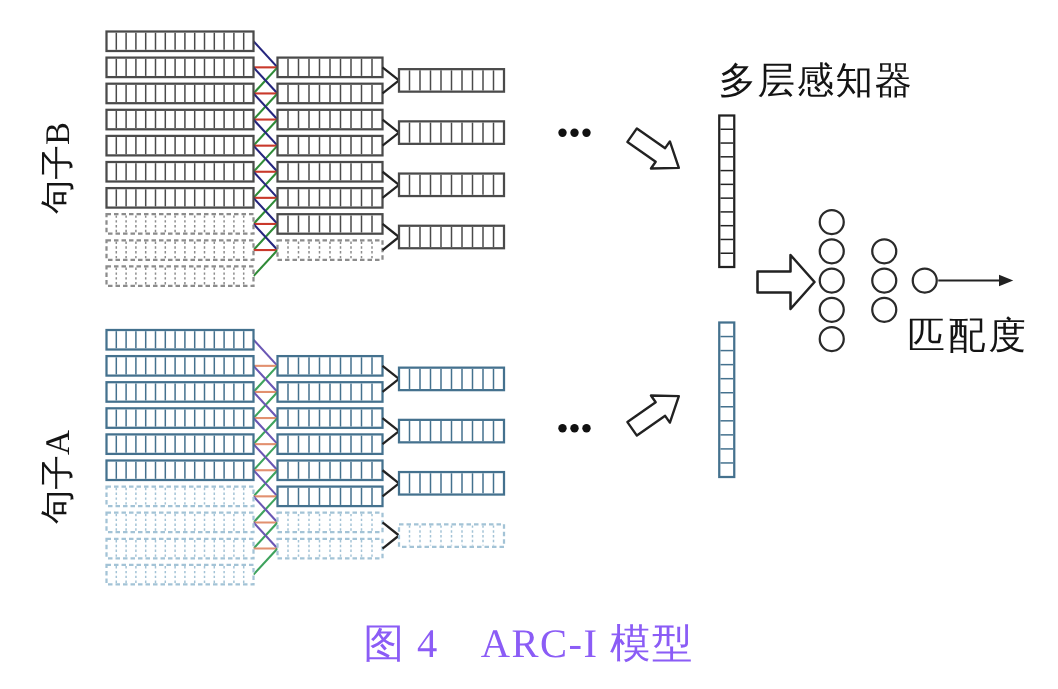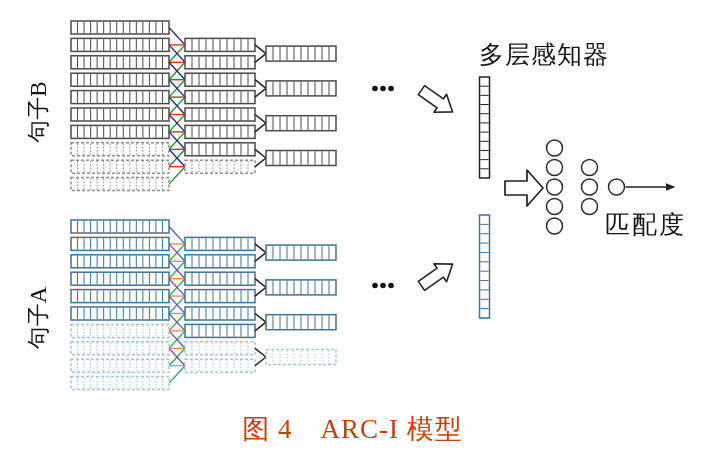--- a/index.html
+++ b/index.html
@@ -6,21 +6,21 @@
   #stage{position:relative;width:705px;height:459px;background:#ffffff;overflow:hidden;
          font-family:"Liberation Serif","DejaVu Serif",serif;}
   #diagram{position:absolute;left:0;top:0;}
   .lbl{position:absolute;color:#141414;white-space:nowrap;line-height:1.05;}
   #mlp-label{left:479px;top:42px;font-size:25px;letter-spacing:1px;}
   #match-label{left:605px;top:212px;font-size:25px;letter-spacing:2px;}
   .rot{transform:rotate(-90deg);text-align:center;}
   #sb-label{left:0px;top:99px;width:80px;height:26px;font-size:23px;}
   #sa-label{left:0px;top:305px;width:80px;height:26px;font-size:23px;}
   #caption{position:absolute;left:0;top:411px;width:705px;text-align:center;
-           font-size:27px;color:#c2410c;letter-spacing:1px;}
+           font-size:27px;color:#8b5cf6;letter-spacing:1px;}
 </style>
 </head>
 <body>
 
 <div id="stage">
   <svg id="diagram" width="705" height="459" viewBox="0 0 705 459" xmlns="http://www.w3.org/2000/svg">
       <g>
         <line x1="169" y1="27.5" x2="185" y2="44.9" stroke="#26267e" stroke-width="1.4"></line>
         <line x1="169" y1="44.9" x2="185" y2="44.9" stroke="#c9392b" stroke-width="1.4"></line>
         <line x1="169" y1="62.3" x2="185" y2="44.9" stroke="#2f8b37" stroke-width="1.4"></line>

